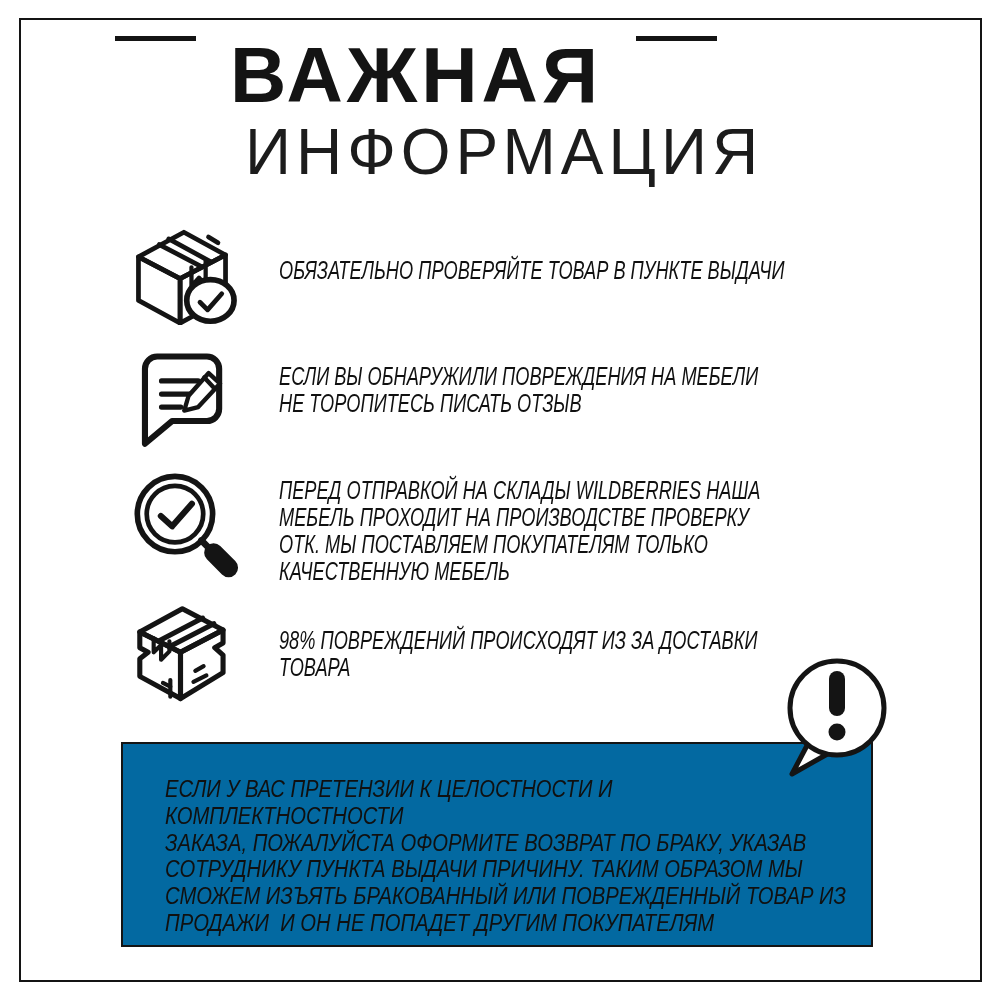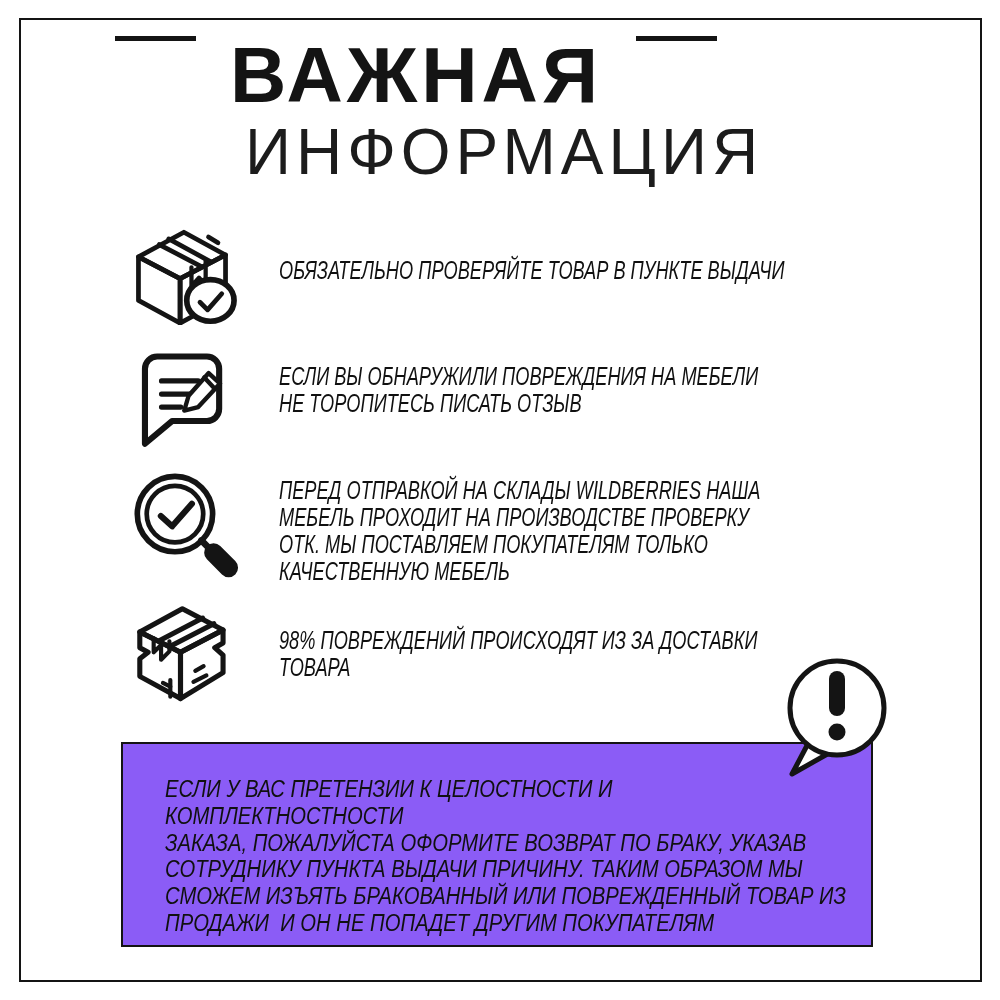--- a/index.html
+++ b/index.html
@@ -39,21 +39,21 @@
   #text2{top:363px;}
   #text3{top:477px;}
   #text4{top:627px;}
   #icon1{left:123px;top:219px;width:118px;height:106px;}
   #icon2{left:126px;top:346px;width:106px;height:103px;}
   #icon3{left:126px;top:465px;width:113px;height:117px;}
   #icon4{left:125px;top:596px;width:111px;height:108px;}
   
   .notice-box{
     position:absolute;left:121px;top:742px;width:748px;height:201px;
-    border:2px solid #141414;background:#8b5cf6;z-index:1;
+    border:2px solid #141414;background:#0369a1;z-index:1;
   }
   .notice-text{
     position:absolute;left:42px;top:32px;width:780px;
     font-style:italic;font-size:23px;line-height:26.8px;
     transform:scaleX(0.88);transform-origin:left top;
     white-space:pre-wrap;color:#101010;
   }
   .bubble{
     position:absolute;left:775px;top:650px;width:118px;height:128px;z-index:2;
   }

